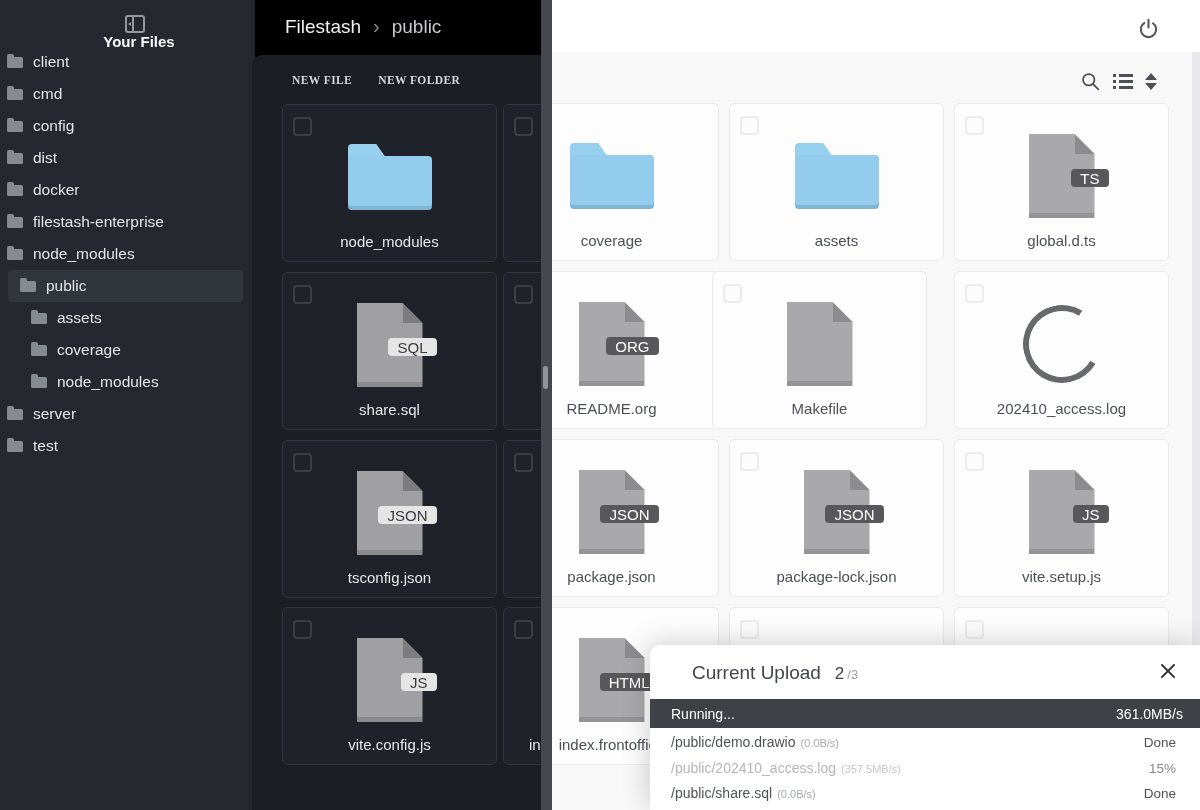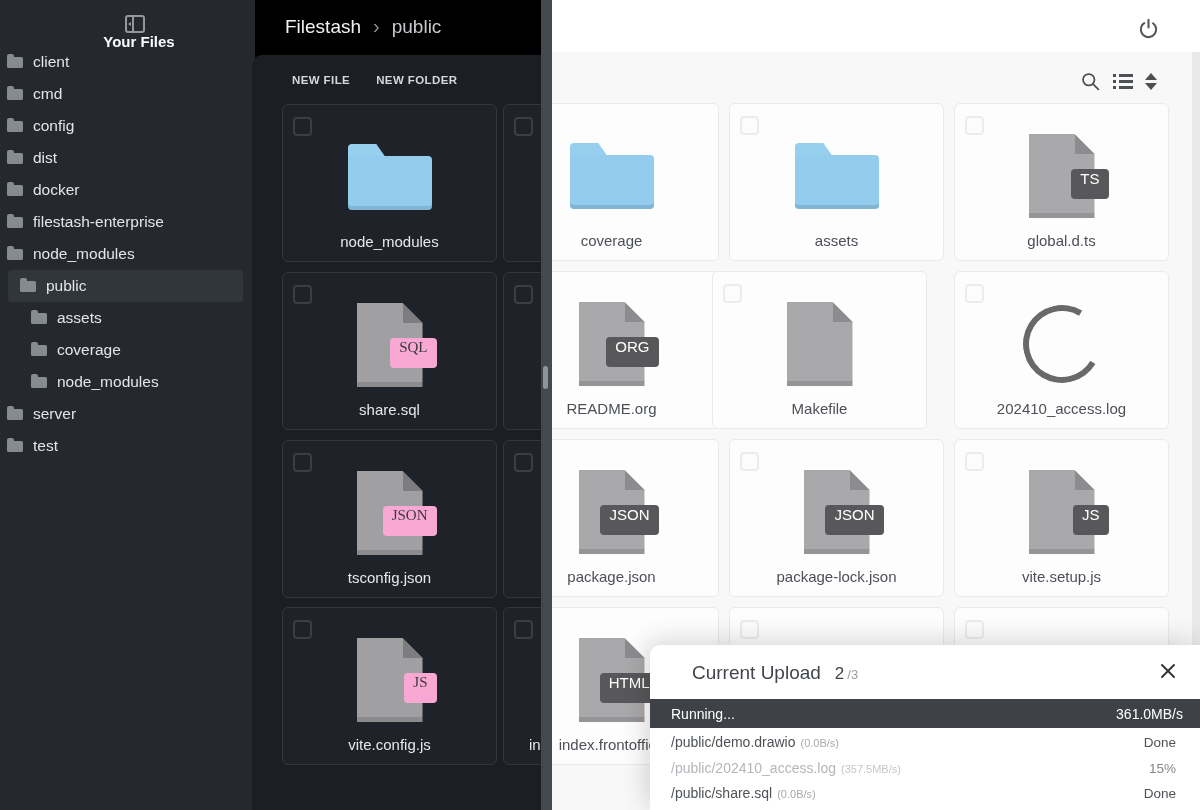--- a/index.html
+++ b/index.html
@@ -21,21 +21,21 @@
   .fico::before { content:''; position:absolute; top:-3px; left:0; width:7px; height:4px; background:#868b92; border-radius:2px 2px 0 0; }
 
   
   .topbar { position:absolute; left:255px; top:0; width:287px; height:58px; background:#000000; z-index:3; }
   .crumbs { display:flex; align-items:baseline; padding:15px 0 0 30px; }
   .crumb-root { font-size:19px; color:#f0f1f2; }
   .crumb-sep { margin:0 12px; color:#8d9096; font-size:20px; }
   .crumb-cur { font-size:19px; color:#c7c9cc; }
 
   .overlay { position:absolute; left:252px; top:55px; width:290px; height:755px; background:#1b1e23; border-radius:10px 0 0 0; overflow:hidden; z-index:4; }
-  .ov-actions { position:absolute; left:40px; top:19px; display:flex; gap:26px; }
+  .ov-actions { position:absolute; left:40px; top:19px; display:flex; gap:26px;font-family:Liberation Serif, serif; }
   .ov-btn { font-size:11.5px; font-weight:bold; letter-spacing:.4px; color:#d6d7d9; cursor:pointer; }
 
   .tile { position:absolute; width:215px; height:158px; border:1px solid #33363c; border-radius:6px; background:#1f2228; }
   .tile .cbx { position:absolute; left:10px; top:12px; width:19px; height:19px; border:2px solid #3a3e45; border-radius:4px; }
   .tile .tlabel { position:absolute; left:6px; right:6px; bottom:8px; height:20px; text-align:center; font-size:15px; color:#e7e8ea; white-space:nowrap; overflow:hidden; }
   .tile .frag { text-align:left; left:25px; right:auto; width:200px; }
 
   
   .tile.light { border:1px solid #e9eaeb; background:#fdfdfe; }
   .tile.light .cbx { border-color:#ececee; background:#fcfcfd; }
@@ -45,25 +45,25 @@
 
   
   .bigfolder { position:relative; width:84px; height:66px; }
   .bf-tab { position:absolute; top:0; left:0; width:40px; height:16px; background:#97d0ee; border-radius:4px 2px 0 0; clip-path:polygon(0 0,72% 0,100% 100%,0 100%); }
   .bf-body { position:absolute; top:12px; left:0; right:0; bottom:0; background:#93ccec; border-radius:2px 4px 4px 4px; box-shadow:inset 0 -4px 0 rgba(70,110,140,.25); }
 
   
   .doc { position:relative; width:66px; height:84px; }
   .doc-body { position:absolute; inset:0; clip-path:polygon(0 0, calc(100% - 20px) 0, 100% 20px, 100% 100%, 0 100%); }
   .doc-fold { position:absolute; top:0; right:0; width:20px; height:20px; clip-path:polygon(0 0,100% 100%,0 100%); }
-  .badge { position:absolute; top:42%; right:-14px; padding:1px 9px 12px; border-radius:4px; font-size:15px; white-space:nowrap; }
+  .badge { position:absolute; top:42%; right:-14px; padding:1px 9px 0; border-radius:4px; font-size:15px; white-space:nowrap; }
   .badge:empty { display:none; }
   .t-dark .doc-body { background:linear-gradient(#a0a0a2 0 94%, #8b8b8d 94%); }
   .t-dark .doc-fold { background:#7d7d7f; }
-  .t-dark .badge { background:#f9a8d4; color:#3b3b3d;font-family:Liberation Serif, serif; }
+  .t-dark .badge { background:#e5e5e5; color:#3b3b3d; }
   .t-light .doc-body { background:linear-gradient(#a9a9ab 0 94%, #959598 94%); }
   .t-light .doc-fold { background:#8c8c8e; }
   .t-light .badge { background:#58585a; color:#ffffff; }
 
   .spinner { width:78px; height:78px; border:6px solid #68696b; border-right-color:transparent; border-radius:50%; transform:rotate(-14deg); }
 
   
   .vstrip { position:absolute; left:541px; top:0; width:11px; height:810px; background:#45494f; z-index:5; }
   .vstrip .handle { position:absolute; left:2px; top:366px; width:5px; height:23px; background:#90949a; border-radius:3px; }
 

